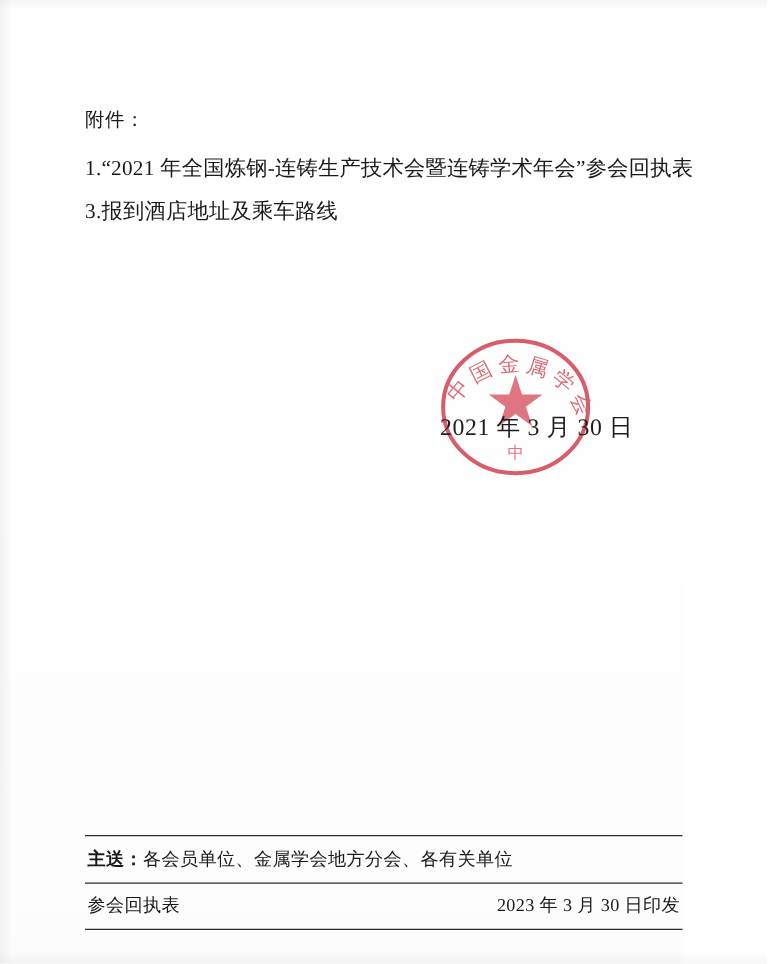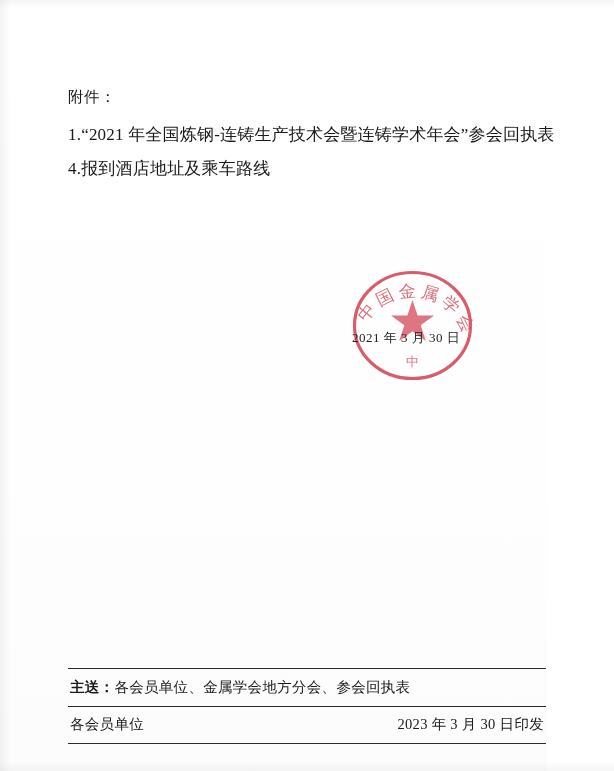--- a/index.html
+++ b/index.html
@@ -69,21 +69,21 @@
     top: 260px;
     width: 151px;
     height: 131px;
   }
   .seal svg { display: block; }
 
   .seal-date {
     position: absolute;
     left: 352px;
     top: 329px;
-    font-size: 13px;
+    font-size: 19px;
     letter-spacing: 0.5px;
     color: #1d1d1d;
     white-space: nowrap;
     font-family: "Liberation Serif", "DejaVu Serif", serif;
   }
 
   
   .footer {
     position: absolute;
     left: 68px;
@@ -116,21 +116,21 @@
 <body>
 
 <div class="page">
   <div class="scan-edge-top"></div>
   <div class="scan-edge-left"></div>
   <div class="scan-edge-bottom"></div>
 
   <div class="attachment-block">
     <div class="attach-heading">附件：</div>
     <div class="attach-item attach-item-1">1.“2021 年全国炼钢-连铸生产技术会暨连铸学术年会”参会回执表</div>
-    <div class="attach-item">4.报到酒店地址及乘车路线</div>
+    <div class="attach-item">3.报到酒店地址及乘车路线</div>
   </div>
 
   <div class="seal">
     <svg width="151" height="131" viewBox="0 0 151 131" xmlns="http://www.w3.org/2000/svg">
       <defs>
         <path id="ringpath" d="M 75.5,118 A 57,52 0 1 1 75.6,118" fill="none"></path>
         <path id="arc-top" d="M 26,70 A 52,48 0 0 1 125,70" fill="none"></path>
       </defs>
       <g opacity="0.82">
         <ellipse cx="75.5" cy="65.5" rx="58" ry="53" fill="none" stroke="#d0394a" stroke-width="3.2"></ellipse>
@@ -145,23 +145,23 @@
       </g>
     </svg>
   </div>
 
   <div class="seal-date">2021 年 3 月 30 日</div>
 
   <div class="footer">
     <hr class="rule">
     <div class="footer-row footer-row-1">
       <div>
-        <span class="footer-label">主送：</span><span class="footer-text">各会员单位、金属学会地方分会、参会回执表</span>
+        <span class="footer-label">主送：</span><span class="footer-text">各会员单位、金属学会地方分会、各有关单位</span>
       </div>
     </div>
     <hr class="rule">
     <div class="footer-row">
-      <span>各会员单位</span>
+      <span>参会回执表</span>
       <span class="footer-right">2023 年 3 月 30 日印发</span>
     </div>
     <hr class="rule">
   </div>
 </div>
 
 </body></html>

